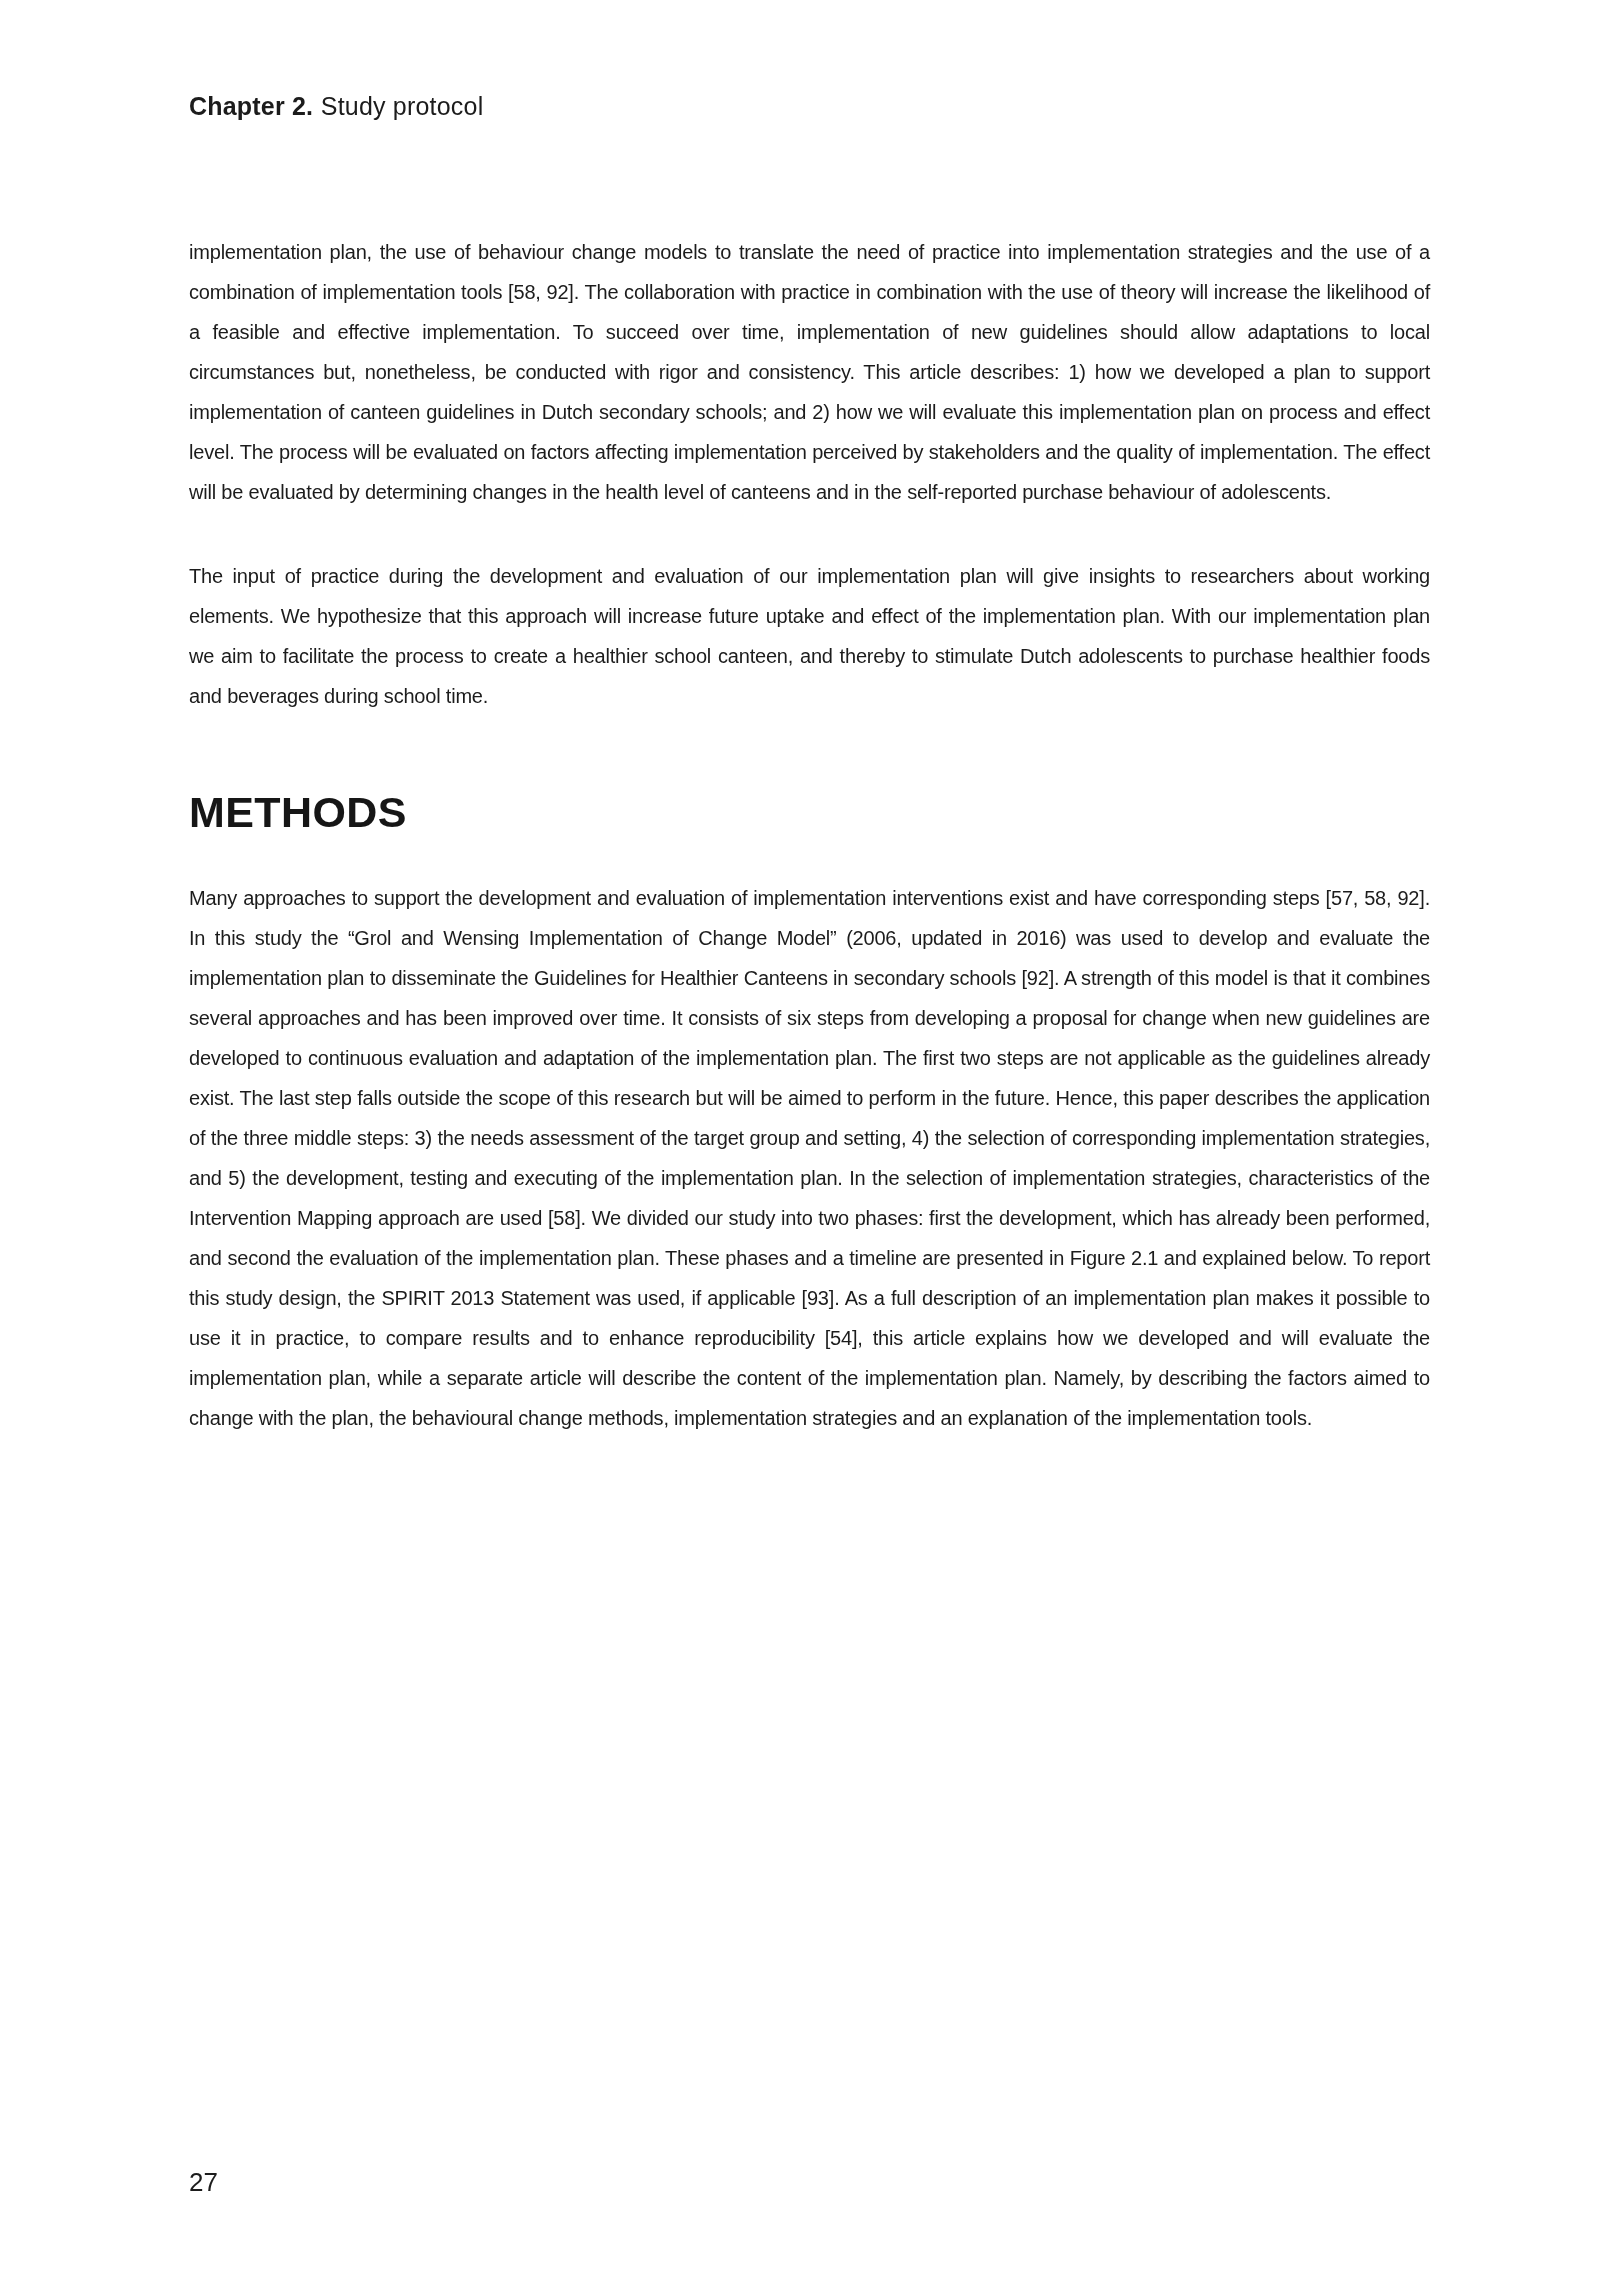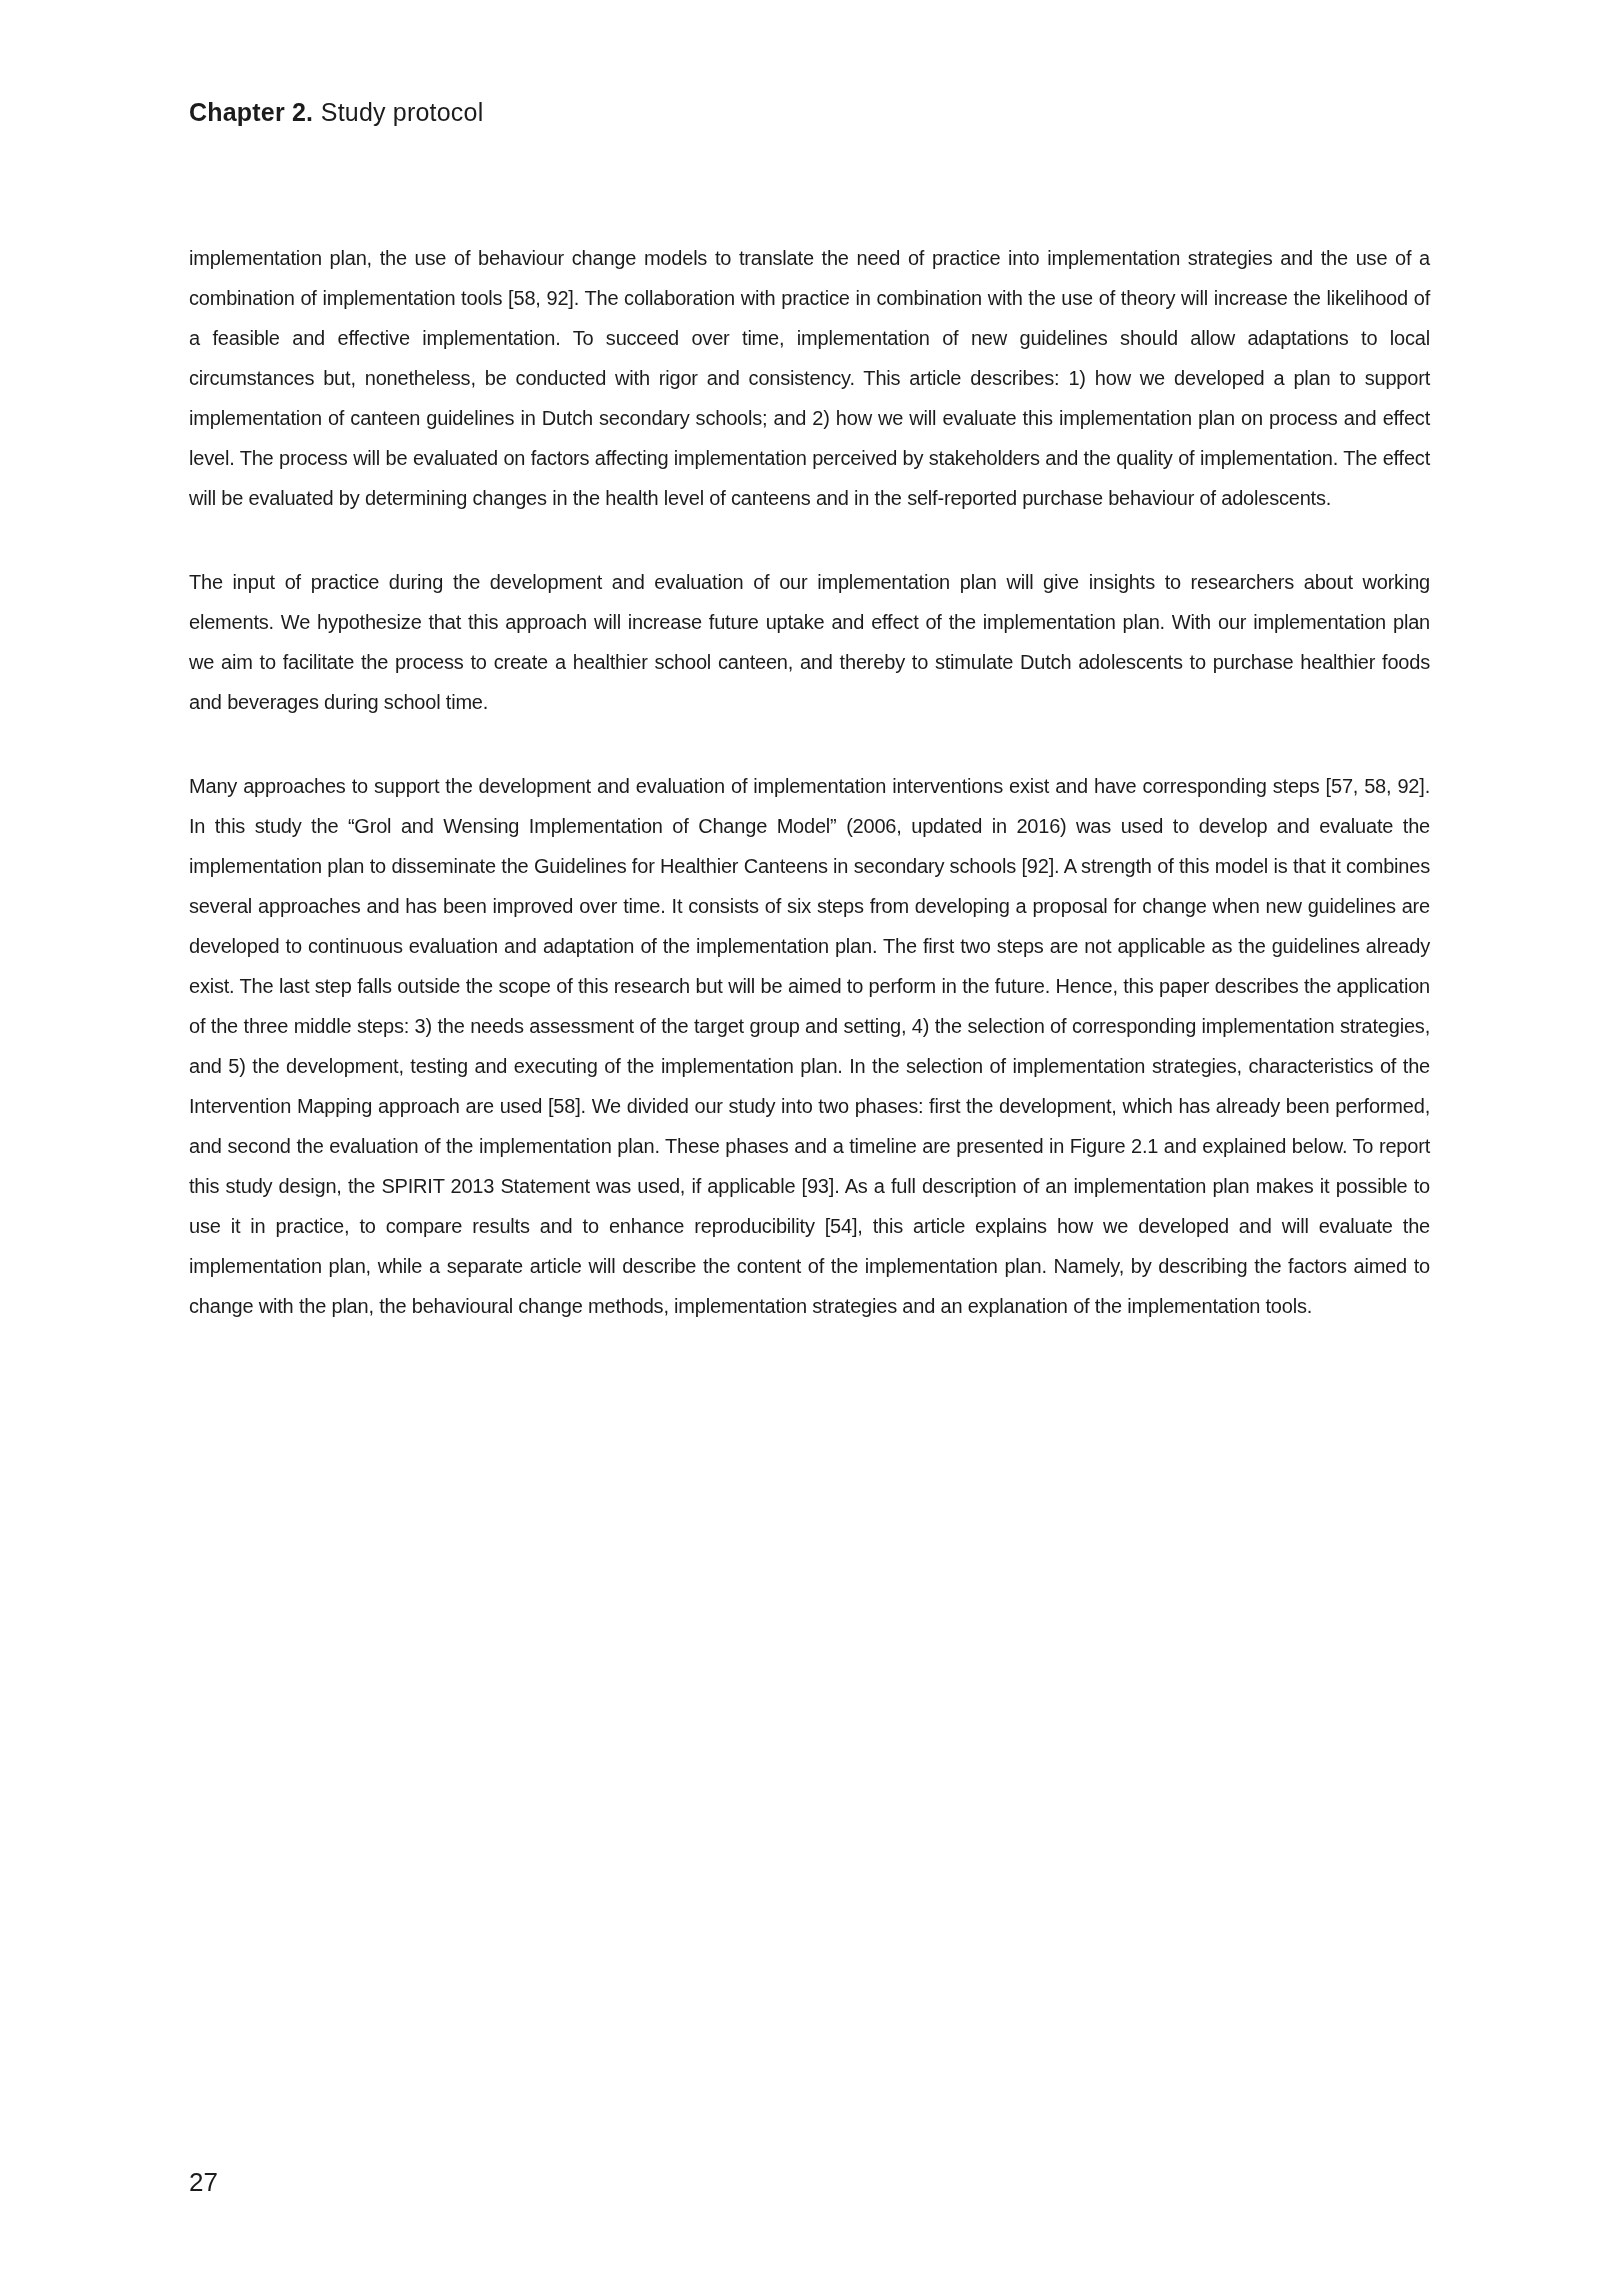--- a/index.html
+++ b/index.html
@@ -14,21 +14,21 @@
     background: #ffffff;
     color: #1c1c1c;
     font-family: "Liberation Sans", sans-serif;
     box-sizing: border-box;
     overflow: hidden;
   }
   .content {
     position: absolute;
     left: 189px;
     right: 189px;
-    top: 15px;
+    top: 9px;
   }
   .running-header {
     margin-top: 82px;
     font-size: 25px;
     line-height: 30px;
     color: #1c1c1c;
     letter-spacing: 0.2px;
   }
   .chap-bold {
     font-weight: 700;
@@ -70,20 +70,21 @@
   <div class="content">
     <header class="running-header">
       <span class="chap-bold">Chapter 2.</span><span class="chap-regular">Study protocol</span>
     </header>
 
     <main class="body-text">
       <p class="para">implementation plan, the use of behaviour change models to translate the need of practice into implementation strategies and the use of a combination of implementation tools [58, 92]. The collaboration with practice in combination with the use of theory will increase the likelihood of a feasible and effective implementation. To succeed over time, implementation of new guidelines should allow adaptations to local circumstances but, nonetheless, be conducted with rigor and consistency. This article describes: 1) how we developed a plan to support implementation of canteen guidelines in Dutch secondary schools; and 2) how we will evaluate this implementation plan on process and effect level. The process will be evaluated on factors affecting implementation perceived by stakeholders and the quality of implementation. The effect will be evaluated by determining changes in the health level of canteens and in the self-reported purchase behaviour of adolescents.</p>
 
       <p class="para">The input of practice during the development and evaluation of our implementation plan will give insights to researchers about working elements. We hypothesize that this approach will increase future uptake and effect of the implementation plan. With our implementation plan we aim to facilitate the process to create a healthier school canteen, and thereby to stimulate Dutch adolescents to purchase healthier foods and beverages during school time.</p>
 
+      <h1 class="section-heading">METHODS</h1>
 
       <p class="para">Many approaches to support the development and evaluation of implementation interventions exist and have corresponding steps [57, 58, 92]. In this study the “Grol and Wensing Implementation of Change Model” (2006, updated in 2016) was used to develop and evaluate the implementation plan to disseminate the Guidelines for Healthier Canteens in secondary schools [92]. A strength of this model is that it combines several approaches and has been improved over time. It consists of six steps from developing a proposal for change when new guidelines are developed to continuous evaluation and adaptation of the implementation plan. The first two steps are not applicable as the guidelines already exist. The last step falls outside the scope of this research but will be aimed to perform in the future. Hence, this paper describes the application of the three middle steps: 3) the needs assessment of the target group and setting, 4) the selection of corresponding implementation strategies, and 5) the development, testing and executing of the implementation plan. In the selection of implementation strategies, characteristics of the Intervention Mapping approach are used [58]. We divided our study into two phases: first the development, which has already been performed, and second the evaluation of the implementation plan. These phases and a timeline are presented in Figure 2.1 and explained below. To report this study design, the SPIRIT 2013 Statement was used, if applicable [93]. As a full description of an implementation plan makes it possible to use it in practice, to compare results and to enhance reproducibility [54], this article explains how we developed and will evaluate the implementation plan, while a separate article will describe the content of the implementation plan. Namely, by describing the factors aimed to change with the plan, the behavioural change methods, implementation strategies and an explanation of the implementation tools.</p>
     </main>
   </div>
 
   <footer class="page-footer">
     <span>27</span>
   </footer>
 </div>
 

